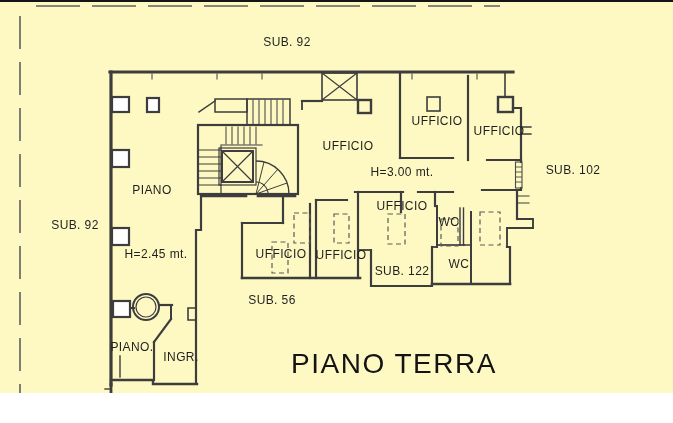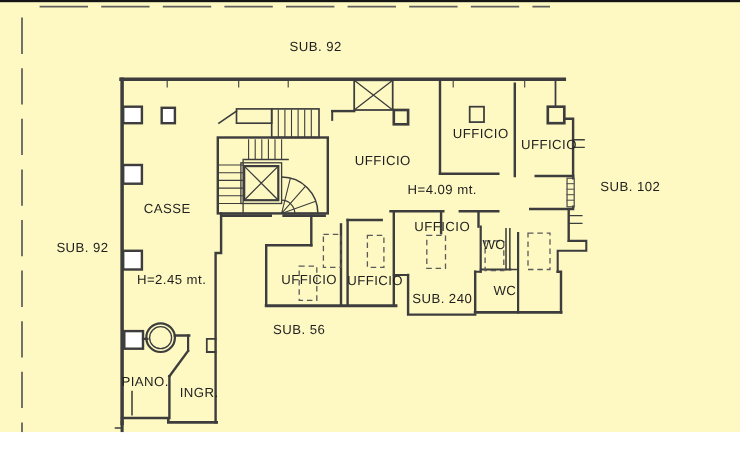--- a/index.html
+++ b/index.html
@@ -154,29 +154,30 @@
       <rect x="272" y="242" width="16" height="31"></rect>
       <rect x="388" y="214" width="17" height="30"></rect>
       <rect x="441" y="219" width="17" height="27"></rect>
       <rect x="480" y="212" width="20" height="33"></rect>
     </g>
   </svg>
 
   <div class="lbl" style="left:287px;top:42px">SUB. 92</div>
   <div class="lbl" style="left:75px;top:225px">SUB. 92</div>
   <div class="lbl" style="left:573px;top:170px">SUB. 102</div>
-  <div class="lbl" style="left:152px;top:190px">CASSE</div>
+  <div class="lbl" style="left:152px;top:190px">PIANO</div>
   <div class="lbl" style="left:348px;top:146px">UFFICIO</div>
   <div class="lbl" style="left:437px;top:121px">UFFICIO</div>
   <div class="lbl" style="left:499px;top:131px">UFFICIO</div>
-  <div class="lbl" style="left:402px;top:172px">H=4.09 mt.</div>
+  <div class="lbl" style="left:402px;top:172px">H=3.00 mt.</div>
   <div class="lbl" style="left:402px;top:206px">UFFICIO</div>
   <div class="lbl" style="left:449px;top:222px">WC</div>
   <div class="lbl" style="left:459px;top:264px">WC</div>
   <div class="lbl" style="left:281px;top:254px">UFFICIO</div>
   <div class="lbl" style="left:341px;top:255px">UFFICIO</div>
-  <div class="lbl" style="left:402px;top:271px">SUB. 240</div>
+  <div class="lbl" style="left:402px;top:271px">SUB. 122</div>
   <div class="lbl" style="left:272px;top:300px">SUB. 56</div>
   <div class="lbl" style="left:156px;top:254px">H=2.45 mt.</div>
   <div class="lbl" style="left:132px;top:347px">PIANO.</div>
   <div class="lbl" style="left:181px;top:357px">INGR.</div>
+  <div class="lbl big" style="left:394px;top:364px">PIANO TERRA</div>
 
 </div>
 
 </body></html>

